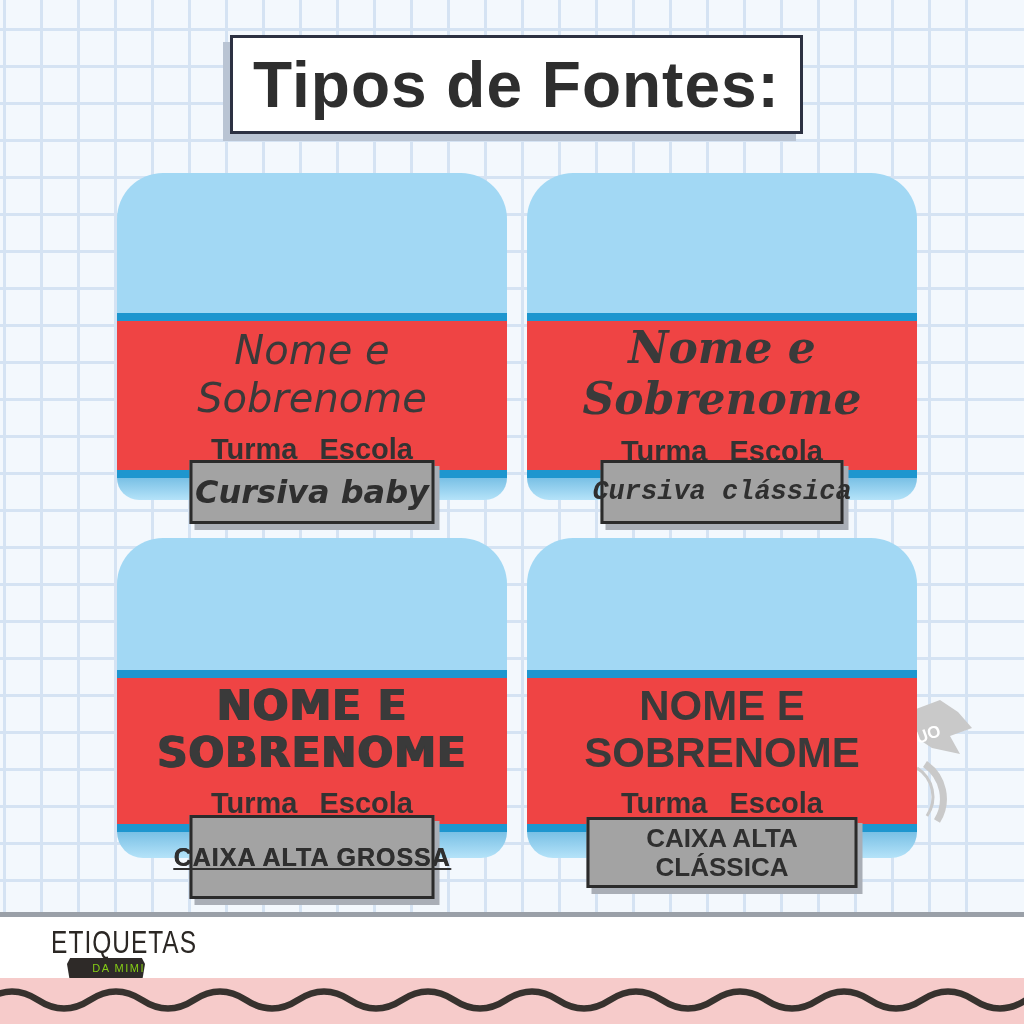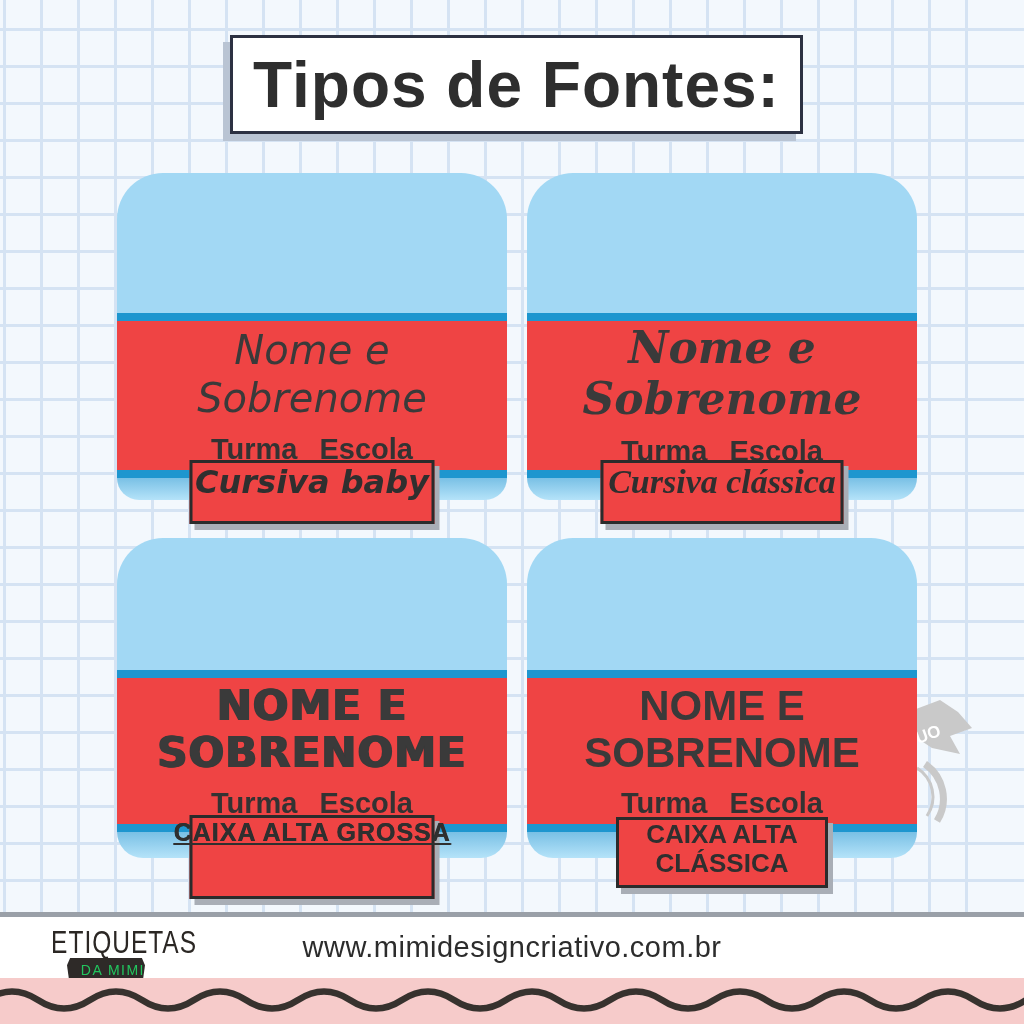--- a/index.html
+++ b/index.html
@@ -43,48 +43,48 @@
   .fields{display:flex;gap:22px;font-weight:bold;font-size:29px;color:#333333;margin-top:11px;}
   
   .card--1 .name{font-family:"DejaVu Sans",sans-serif;font-style:italic;font-size:40px;line-height:1.2;}
   .card--2 .name{font-family:"DejaVu Serif",serif;font-style:italic;font-weight:bold;font-size:44px;line-height:1.15;}
   .card--3 .name{font-family:"DejaVu Sans",sans-serif;font-weight:bold;font-size:42px;line-height:1.12;
     letter-spacing:1px;text-shadow:1px 0 0,-1px 0 0;}
   .card--4 .name{font-family:"Liberation Sans",sans-serif;font-weight:bold;font-size:42px;line-height:1.12;}
   
   .tag-box{
     position:absolute;left:50%;transform:translateX(-50%);
-    background:#ef4444;border:3px solid #2b2b2b;box-sizing:border-box;
+    background:#a3a3a3;border:3px solid #2b2b2b;box-sizing:border-box;
     box-shadow:5px 6px 0 #a9aeb6;
-    display:flex;justify-content:center;z-index:3;
+    display:flex;align-items:center;justify-content:center;z-index:3;
     color:#2f2f2f;
   }
   .card--1 .tag-box{top:287px;width:245px;height:64px;}
   .card--2 .tag-box{top:287px;width:243px;height:64px;}
   .card--3 .tag-box{top:277px;width:245px;height:84px;text-decoration:underline;}
-  .card--4 .tag-box{top:279px;width:212px;height:71px;}
+  .card--4 .tag-box{top:279px;width:271px;height:71px;}
   .card--1 .tag-box span{font-family:"DejaVu Sans",sans-serif;font-style:italic;font-weight:bold;font-size:32px;white-space:nowrap;}
-  .card--2 .tag-box span{font-family:Liberation Serif, serif;font-style:italic;font-weight:bold;font-size:34px;white-space:nowrap;}
+  .card--2 .tag-box span{font-family:Liberation Mono, monospace;font-style:italic;font-weight:bold;font-size:27px;white-space:nowrap;}
   .card--3 .tag-box span{font-weight:bold;font-size:25px;letter-spacing:1px;white-space:nowrap;text-shadow:0.5px 0 0;}
   .card--4 .tag-box span{font-weight:bold;font-size:26px;line-height:1.1;text-align:center;}
   
   .footer-white{
     position:absolute;left:0;top:912px;width:1024px;height:66px;box-sizing:border-box;
     background:#ffffff;border-top:5px solid #9aa0a8;
     display:flex;align-items:center;justify-content:center;z-index:4;
   }
   .website{font-size:29px;color:#2c2c2c;letter-spacing:0.5px;}
   .logo{position:absolute;left:50px;top:7px;width:112px;text-align:right;}
   .logo-top{
     display:block;font-size:25px;color:#2b2724;letter-spacing:1px;
     transform:scale(0.98,1.26);transform-origin:center top;white-space:nowrap;
   }
   .logo-banner{
-    margin:5px auto 16px;width:78px;background:#2e2a28;color:#22c55e;
-    font-size:14px;letter-spacing:1.5px;padding:4px 0;white-space:nowrap;
+    margin:5px auto 16px;width:78px;background:#2e2a28;color:#84cc16;
+    font-size:11px;letter-spacing:1.5px;padding:4px 0;white-space:nowrap;
     clip-path:polygon(4% 0,96% 0,100% 30%,97% 100%,3% 100%,0 30%);
   }
   .footer-pink{position:absolute;left:0;top:978px;width:1024px;height:46px;background:#f6cbca;z-index:4;}
   .footer-pink svg{display:block;}
 </style>
 </head>
 <body>
 
 <div class="title-box">
   <span>Tipos de Fontes:</span>
@@ -167,20 +167,19 @@
   <div class="tag-box">
     <span>CAIXA ALTA CLÁSSICA</span>
   </div>
 </article>
 
 <footer class="footer-white">
   <div class="logo">
     <span class="logo-top">ETIQUETAS</span>
     <div class="logo-banner">DA MIMI</div>
   </div>
-  <span class="website">www.mimidesigncriativo.com.br</span>
 </footer>
 
 <div class="footer-pink">
   <svg width="1024" height="46" viewBox="0 0 1024 46">
     <path d="M -14 22 q 26 -17 52 0 t 52 0 t 52 0 t 52 0 t 52 0 t 52 0 t 52 0 t 52 0 t 52 0 t 52 0 t 52 0 t 52 0 t 52 0 t 52 0 t 52 0 t 52 0 t 52 0 t 52 0 t 52 0 t 52 0 t 52 0" fill="none" stroke="#37322e" stroke-width="6.5" stroke-linecap="round"></path>
   </svg>
 </div>
 
 </body></html>

